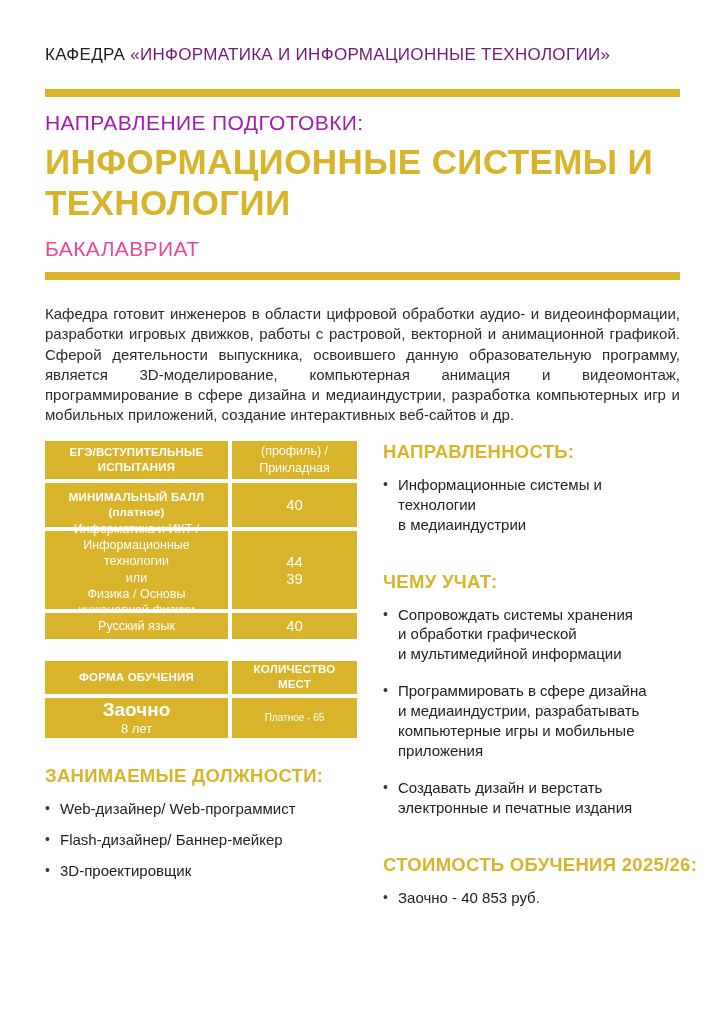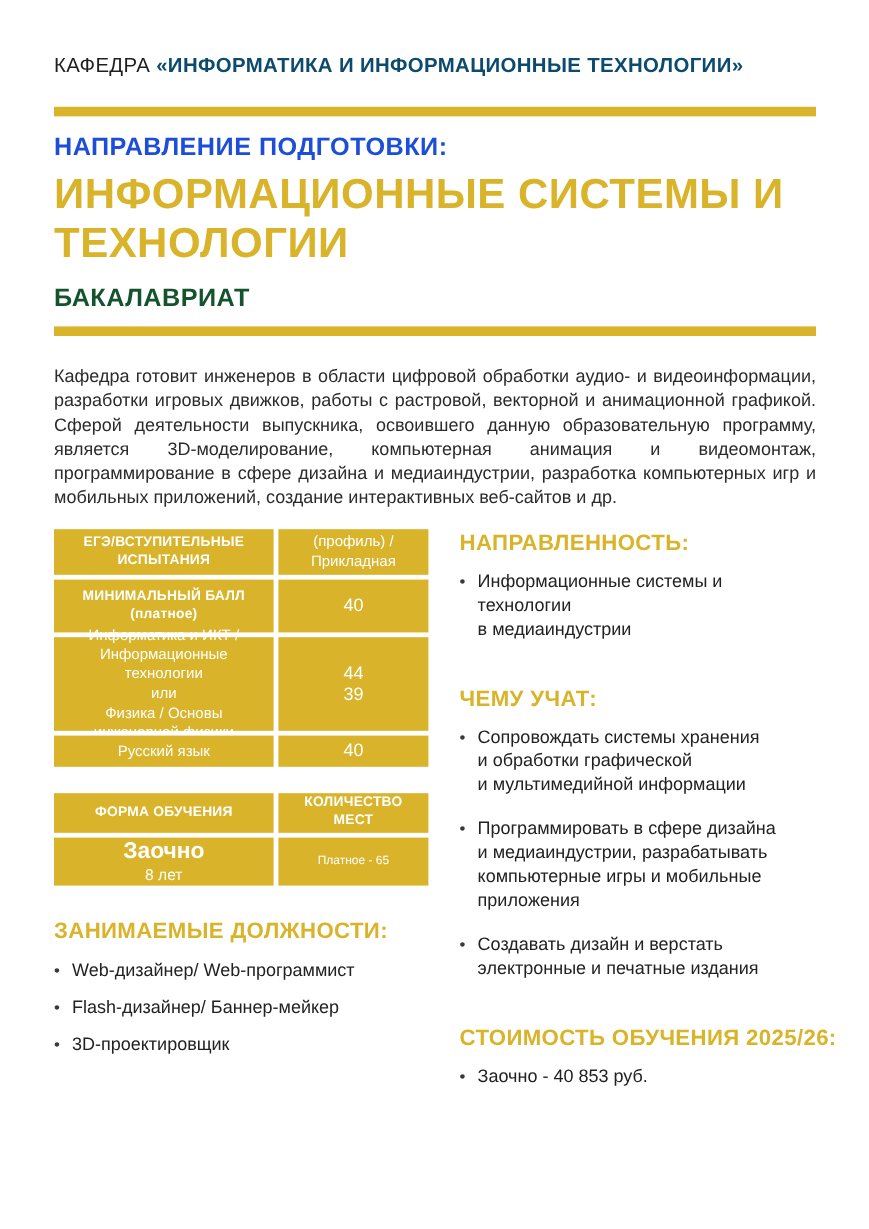--- a/index.html
+++ b/index.html
@@ -11,38 +11,38 @@
     width: 724px;
     height: 1024px;
     background: #ffffff;
     padding: 45px 44px 0 45px;
     overflow: hidden;
   }
 
   
   .dept-line { font-size: 17px; letter-spacing: 0.3px; white-space: nowrap; }
   .dept-label { color: #1f1f1f; font-weight: 500; }
-  .dept-name  { color: #0c4a6e; font-weight: bold; }
+  .dept-name  { color: #701a75; font-weight: normal; }
 
   .divider { height: 8px; background: #d9b42b; }
   .divider.first  { margin-top: 24px; }
   .divider.second { margin-top: 11px; }
 
   
-  .direction { margin-top: 14px; font-size: 21px; font-weight: 700; letter-spacing: 0.4px; color: #1d4ed8; }
+  .direction { margin-top: 14px; font-size: 21px; font-weight: 400; letter-spacing: 0.4px; color: #a21caf; }
   .prog-title {
     margin-top: 7px;
     max-width: 620px;
     font-size: 35px;
     line-height: 1.16;
     font-weight: 800;
     letter-spacing: 0.4px;
     color: #d9b42b;
   }
-  .degree { margin-top: 14px; font-size: 21px; font-weight: 700; letter-spacing: 0.4px; color: #14532d; }
+  .degree { margin-top: 14px; font-size: 21px; font-weight: 400; letter-spacing: 0.4px; color: #ec4899; }
 
   
   .description {
     margin-top: 24px;
     font-size: 15px;
     line-height: 1.35;
     text-align: justify;
     color: #2b2b2b;
   }
 

